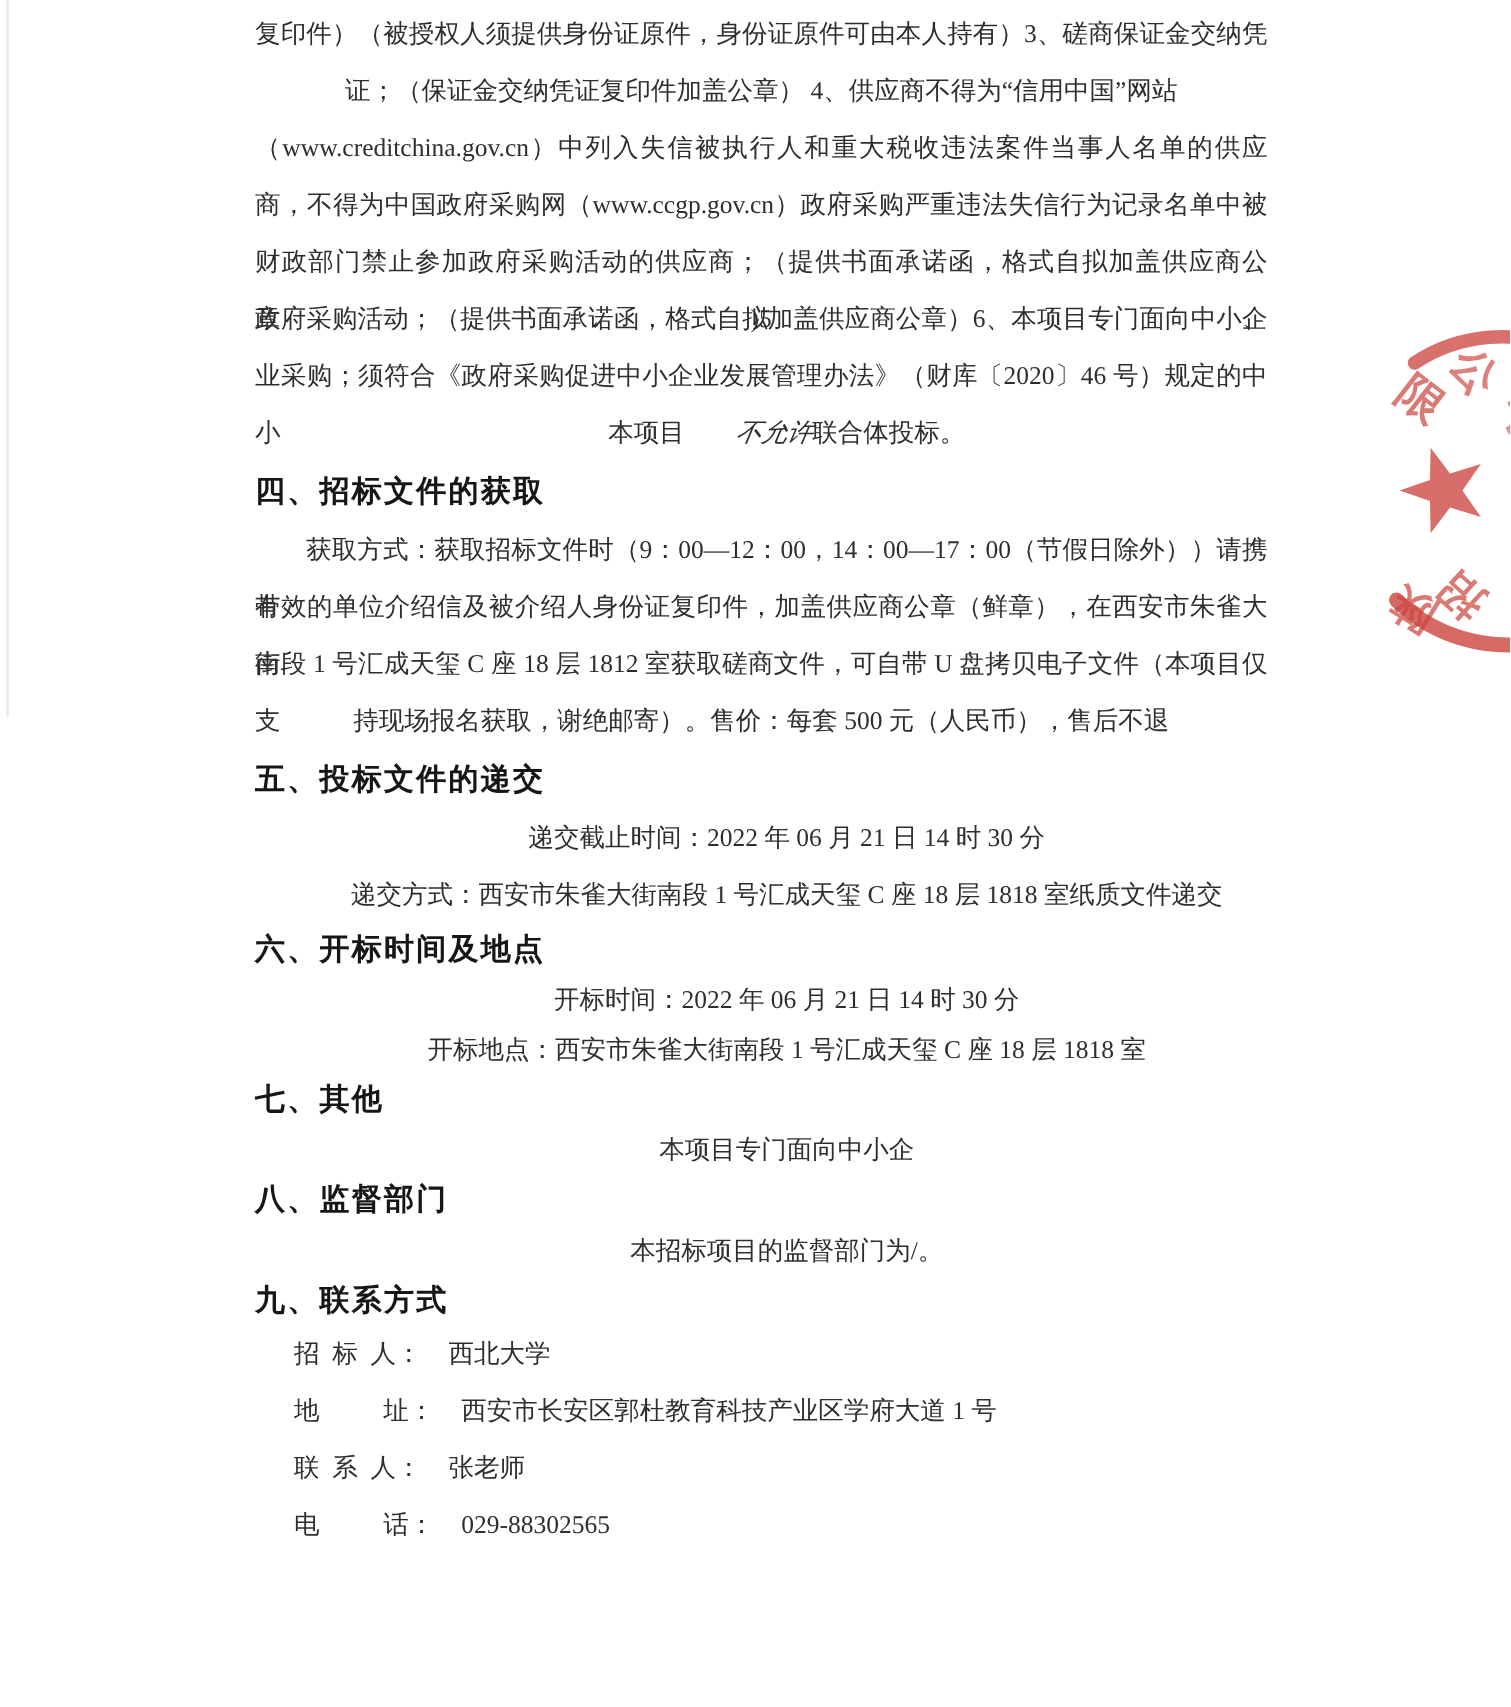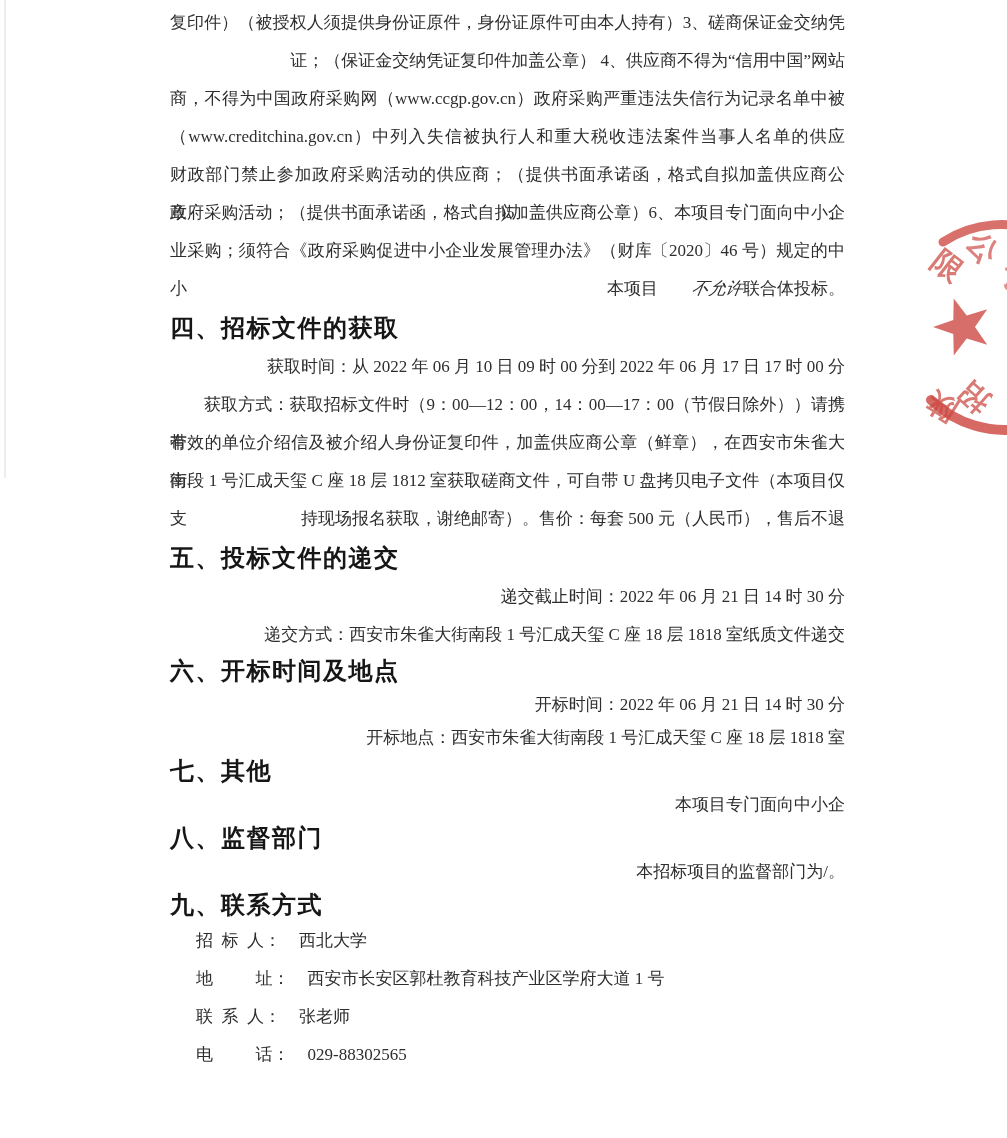--- a/index.html
+++ b/index.html
@@ -4,51 +4,50 @@
 <style>
   html,body{margin:0;padding:0;background:#ffffff;}
   body{width:1007px;height:1138px;overflow:hidden;
        font-family:"Liberation Serif","DejaVu Serif",serif;}
   .page{position:relative;width:1007px;height:1138px;background:#ffffff;color:#2e2e2e;}
   .scan-edge{position:absolute;left:4px;top:0;width:2px;height:478px;background:#ededed;}
   .content{position:absolute;left:170px;top:4px;width:675px;}
   p{margin:0;}
   .line{font-size:17px;height:38px;line-height:38px;color:#2e2e2e;}
   .j{text-align:justify;text-align-last:justify;text-justify:inter-character;}
-  .l{text-align:right;white-space:nowrap;}
+  .l{text-align:center;white-space:nowrap;}
   .indent{text-indent:34px;}
   .tight{height:33px;line-height:33px;}
-  h3{font-size:24px;font-weight:700;color:#161616;height:40px;line-height:40px;margin:0;letter-spacing:1.5px;}
+  h3{font-size:20px;font-weight:700;color:#161616;height:40px;line-height:40px;margin:0;letter-spacing:1.5px;}
   h3.tight{height:34px;line-height:34px;}
   .it{font-style:italic;display:inline-block;transform:skewX(-10deg);}
   .crow{font-size:17px;height:38px;line-height:38px;padding-left:26px;white-space:pre;}
   .cval{margin-left:18px;}
   .stamp{position:absolute;left:885px;top:212px;width:122px;height:240px;overflow:hidden;filter:blur(0.3px);}
   .stamp svg{display:block;}
   .stamp text{font-family:"Liberation Serif","DejaVu Serif",serif;font-weight:700;}
 </style>
 </head>
 <body>
 
 <div class="page">
   <div class="scan-edge"></div>
 
   <div class="content">
     <p class="line j">复印件）（被授权人须提供身份证原件，身份证原件可由本人持有）3、磋商保证金交纳凭</p>
     <p class="line l">证；（保证金交纳凭证复印件加盖公章） 4、供应商不得为“信用中国”网站</p>
+    <p class="line j">（www.creditchina.gov.cn）中列入失信被执行人和重大税收违法案件当事人名单的供应</p>
     <p class="line j">商，不得为中国政府采购网（www.ccgp.gov.cn）政府采购严重违法失信行为记录名单中被</p>
-    <p class="line j">（www.creditchina.gov.cn）中列入失信被执行人和重大税收违法案件当事人名单的供应</p>
     <p class="line j">财政部门禁止参加政府采购活动的供应商；（提供书面承诺函，格式自拟加盖供应商公章)5、</p>
     <p class="line j">政府采购活动；（提供书面承诺函，格式自拟加盖供应商公章）6、本项目专门面向中小企</p>
     <p class="line j">业采购；须符合《政府采购促进中小企业发展管理办法》（财库〔2020〕46 号）规定的中小</p>
 
     <p class="line l indent"><span>本项目</span><span class="it">不允许</span><span>联合体投标。</span></p>
 
     <h3>四、招标文件的获取</h3>
-    <p class="line l indent">获取时间：从 2022 年 06 月 10 日  09 时 00 分到 2022 年 06 月 17 日  17 时 00 分</p>
     <p class="line j indent">获取方式：获取招标文件时（9：00—12：00，14：00—17：00（节假日除外））请携带</p>
     <p class="line j">有效的单位介绍信及被介绍人身份证复印件，加盖供应商公章（鲜章），在西安市朱雀大街</p>
     <p class="line j">南段 1 号汇成天玺 C 座 18 层 1812 室获取磋商文件，可自带 U 盘拷贝电子文件（本项目仅支</p>
     <p class="line l">持现场报名获取，谢绝邮寄）。售价：每套 500 元（人民币），售后不退</p>
 
     <h3>五、投标文件的递交</h3>
     <p class="line l indent">递交截止时间：2022 年 06 月 21 日  14 时 30 分</p>
     <p class="line l indent">递交方式：西安市朱雀大街南段 1 号汇成天玺 C 座 18 层 1818 室纸质文件递交</p>
 
     <h3 class="tight">六、开标时间及地点</h3>

